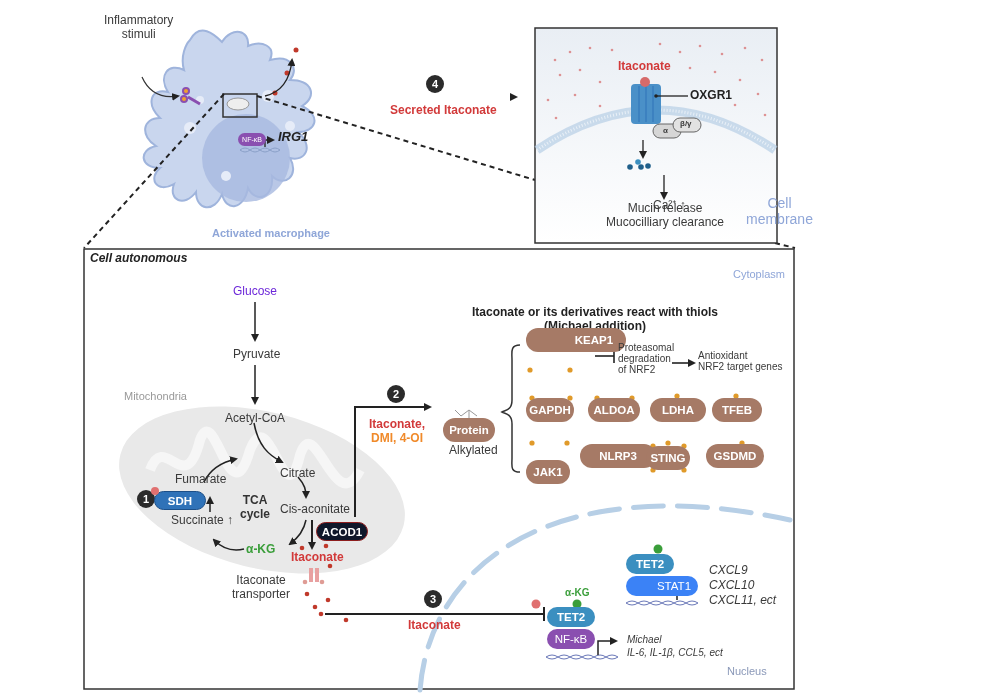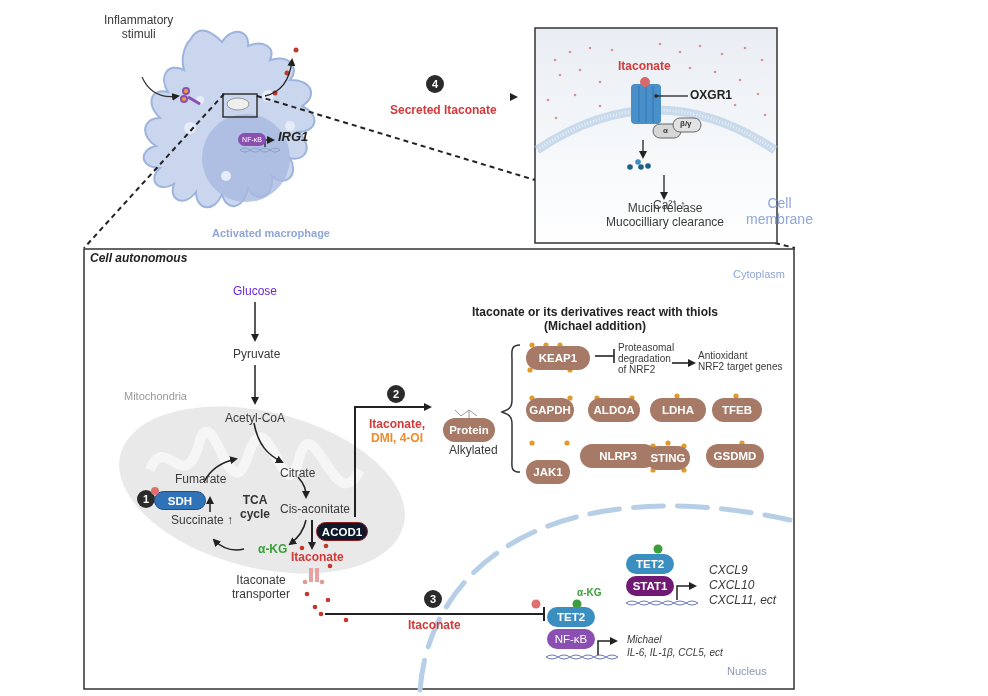--- a/index.html
+++ b/index.html
@@ -3,21 +3,21 @@
 <meta charset="utf-8">
 <style>
   html, body { margin:0; padding:0; background:#ffffff; }
   body { width:988px; height:696px; position:relative; overflow:hidden; font-family:"Liberation Sans", sans-serif; color:#333; }
   .abs { position:absolute; }
   .lbl { position:absolute; font-size:12px; color:#3a3a3a; white-space:nowrap; line-height:1.15; }
   .ctr { text-align:center; }
   .bold { font-weight:bold; }
   .red { color:#d23a3a; }
   .orange { color:#f08a2a; }
-  .green { color:#3a9e3a;margin-left:12px; }
+  .green { color:#3a9e3a; }
   .ital { font-style:italic; }
   .pill { position:absolute; border-radius:12px; color:#fff; font-weight:bold; font-size:11.5px; display:flex; align-items:center; justify-content:center; }
   .prot { background:#a67a66; height:24px; border-radius:12px; }
   .numc { position:absolute; width:18px; height:18px; border-radius:50%; background:#2b2b2b; color:#fff; font-size:11px; font-weight:bold; display:flex; align-items:center; justify-content:center; }
   svg { position:absolute; left:0; top:0; }
 </style>
 </head>
 <body>
 
 <svg width="988" height="696" viewBox="0 0 988 696">
@@ -257,21 +257,21 @@
 
 <div class="numc" style="left:424px;top:590px;">3</div>
 <div class="lbl bold red" style="left:408px;top:619px;">Itaconate</div>
 
 <div class="lbl bold ctr" style="left:430px;top:306px;width:330px;color:#222;">Itaconate or its derivatives react with thiols</div>
 <div class="lbl bold ctr" style="left:430px;top:320px;width:330px;color:#222;">(Michael addition)</div>
 
 <div class="pill prot" style="left:443px;top:418px;width:52px;">Protein</div>
 <div class="lbl" style="left:449px;top:444px;">Alkylated</div>
 
-<div class="pill prot" style="left:526px;top:346px;width:64px;">KEAP1</div>
+<div class="pill prot" style="left:526px;top:328px;width:64px;padding-left:36px;">KEAP1</div>
 <div class="lbl" style="left:618px;top:342px;font-size:10px;white-space:pre-line;line-height:1.1;">Proteasomal
 degradation
 of NRF2</div>
 <div class="lbl" style="left:698px;top:350px;font-size:10px;white-space:pre-line;line-height:1.1;">Antioxidant
 NRF2 target genes</div>
 
 <div class="pill prot" style="left:526px;top:398px;width:48px;">GAPDH</div>
 <div class="pill prot" style="left:588px;top:398px;width:52px;">ALDOA</div>
 <div class="pill prot" style="left:650px;top:398px;width:56px;">LDHA</div>
 <div class="pill prot" style="left:712px;top:398px;width:50px;">TFEB</div>
@@ -281,16 +281,16 @@
 <div class="pill prot" style="left:646px;top:446px;width:44px;">STING</div>
 <div class="pill prot" style="left:706px;top:444px;width:58px;">GSDMD</div>
 
 <div class="lbl bold green" style="left:565px;top:587px;font-size:10px;">α-KG</div>
 <div class="pill" style="left:547px;top:607px;width:48px;height:20px;background:#3b8fc0;border-radius:10px;">TET2</div>
 <div class="pill" style="left:547px;top:629px;width:48px;height:20px;background:#8a4fb0;border-radius:10px;font-weight:normal;">NF-κB</div>
 <div class="lbl ital" style="left:627px;top:634px;font-size:10px;white-space:pre-line;line-height:1.25;">Michael
 IL-6, IL-1β, CCL5, ect</div>
 
 <div class="pill" style="left:626px;top:554px;width:48px;height:20px;background:#3b8fc0;border-radius:10px;">TET2</div>
-<div class="pill" style="left:626px;top:576px;width:48px;height:20px;background:#701a75;border-radius:10px;font-weight:bold;">STAT1</div>
+<div class="pill" style="left:626px;top:576px;width:48px;height:20px;background:#3b82f6;border-radius:10px;font-weight:normal;padding-left:24px;">STAT1</div>
 <div class="lbl ital" style="left:709px;top:563px;font-size:12px;white-space:pre-line;line-height:1.25;">CXCL9
 CXCL10
 CXCL11, ect</div>
 
 </body></html>

